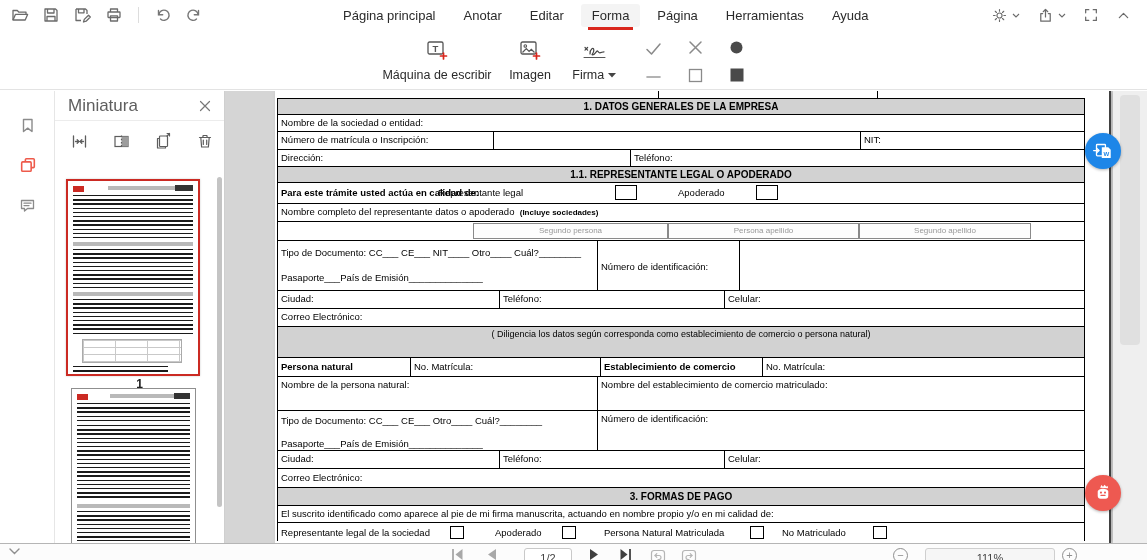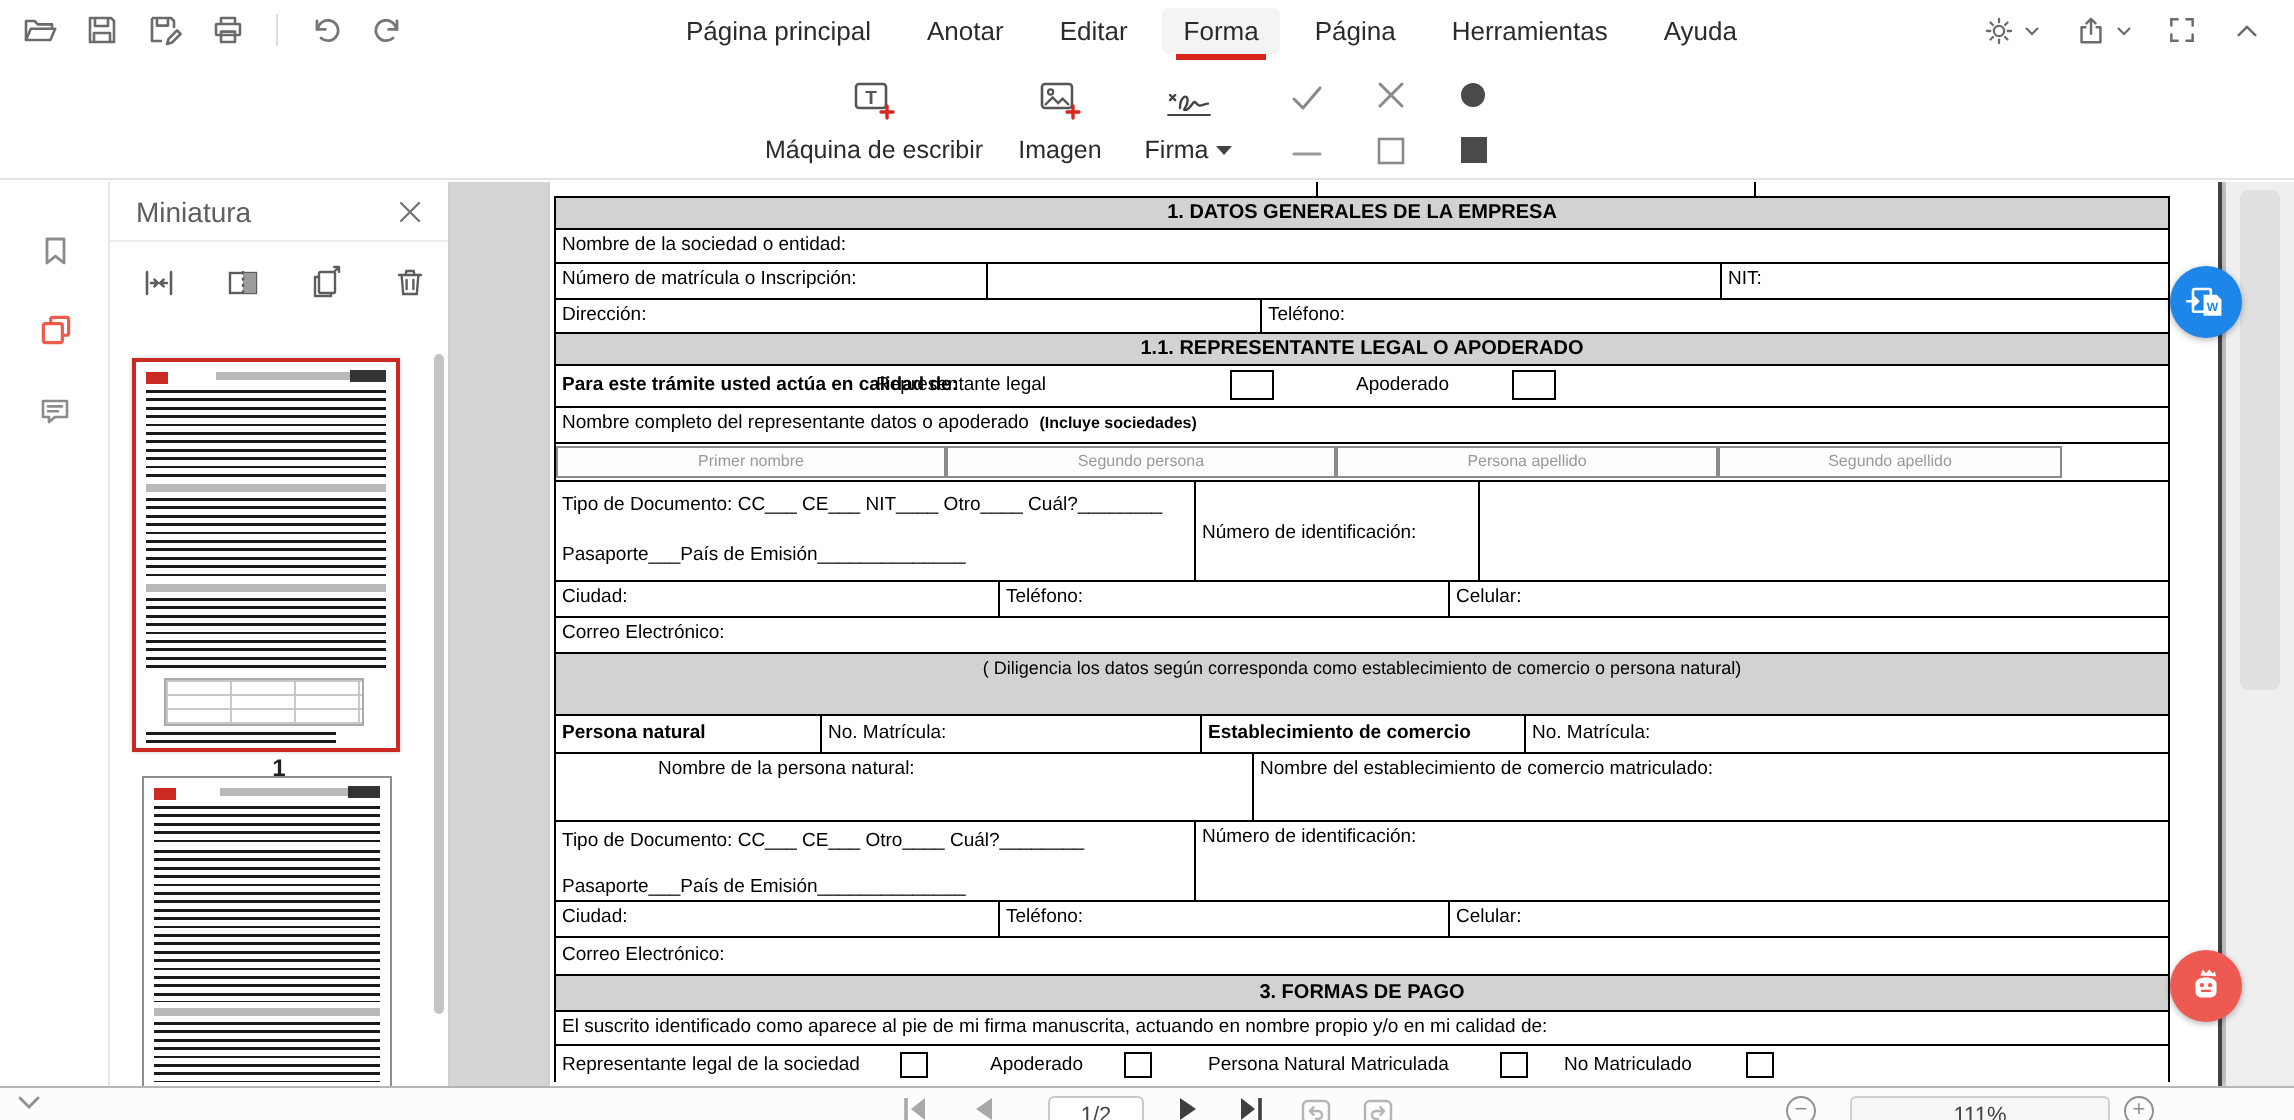--- a/index.html
+++ b/index.html
@@ -28,21 +28,21 @@
   .rtool { position:absolute; top:6px; text-align:center; font-size:12.5px; color:#2b2b2b; }
   .rtool .ric { height:26px; display:flex; align-items:flex-end; justify-content:center; margin-bottom:6px; }
   .stamp { position:absolute; }
 
   
   .lstrip { position:absolute; top:91px; left:0; width:55px; height:452px; background:#fff; border-right:1px solid #e6e6e6; }
   .lstrip .ibtn { width:55px; height:40px; }
 
   
   .panel { position:absolute; top:91px; left:55px; width:170px; height:452px; background:#fff; border-right:1px solid #cfcfcf; }
-  .panel-head { height:30px; display:flex; align-items:center; padding:0 13px; font-size:14px; color:#5e5e5e; border-bottom:1px solid #ececec; }
+  .panel-head { height:30px; display:flex; align-items:center; padding:0 13px; font-size:17px; color:#5e5e5e; border-bottom:1px solid #ececec; }
   .panel-close { margin-left:auto; }
   .panel-tools { height:40px; display:flex; align-items:center; gap:23px; padding-left:15px; }
   .thumb { position:absolute; background:#fff; overflow:hidden; }
   .thumb1 { left:11px; top:88px; width:134px; height:197px; border:2px solid #cb2a23; box-shadow:0 0 2px rgba(0,0,0,.2);}
   .thumb2 { left:16px; top:297px; width:125px; height:200px; border:1px solid #8f8f8f; }
   .tchip { position:absolute; left:5px; top:5px; width:11px; height:6px; background:#cb2a23; }
   .tlines { position:absolute; background:repeating-linear-gradient(to bottom,#1a1a1a 0 1.4px,transparent 1.4px 4.2px); }
   .tband { position:absolute; background:#b9b9b9; }
   .tgrid { position:absolute; border:1px solid #aaa; background:
       repeating-linear-gradient(to bottom,#c9c9c9 0 1px,transparent 1px 7px),
@@ -358,21 +358,20 @@
           <span class="abs b" style="left:3px; top:4px;">Para este trámite usted actúa en calidad de:</span>
           <span class="abs" style="left:148px; top:4px;padding-left:12px;">Representante legal</span>
           <span class="cbx" style="left:337px; top:2px; width:22px; height:15px;"></span>
           <span class="abs" style="left:400px; top:4px;">Apoderado</span>
           <span class="cbx" style="left:478px; top:2px; width:22px; height:15px;"></span>
         </div>
         <div class="fr" style="height:18px;">
           <div class="fc" style="width:806px;"><span>Nombre completo del representante datos o apoderado</span>&nbsp; <span class="b" style="font-size:8px;">(Incluye sociedades)</span></div>
         </div>
         <div class="fr" style="height:19px;">
-          <span class="nbox" style="left:0; width:195px;">Primer nombre</span>
           <span class="nbox" style="left:195px; width:195px;">Segundo persona</span>
           <span class="nbox" style="left:390px; width:191px;">Persona apellido</span>
           <span class="nbox" style="left:581px; width:172px;">Segundo apellido</span>
         </div>
         <div class="fr" style="height:50px;">
           <div class="fc" style="width:320px; white-space:normal;">
             <div style="padding-top:4px;">Tipo de Documento:  CC___ CE___ NIT____  Otro____  Cuál?________</div>
             <div style="padding-top:14px;">Pasaporte___País de Emisión______________</div>
           </div>
           <div class="fc" style="width:142px; white-space:normal; display:flex; align-items:center;">Número de identificación:</div>
@@ -392,21 +391,21 @@
               <div style="font-weight:normal; font-size:9px;">( Diligencia los datos según corresponda como establecimiento de comercio o persona natural)</div>
             </div>
         </div>
         <div class="fr" style="height:19px;">
           <div class="fc b" style="width:133px; padding-top:3px;">Persona natural</div>
           <div class="fc" style="width:190px; padding-top:3px;">No. Matrícula:</div>
           <div class="fc b" style="width:162px; padding-top:3px;">Establecimiento de comercio</div>
           <div class="fc" style="width:321px; padding-top:3px;">No. Matrícula:</div>
         </div>
         <div class="fr" style="height:34px;">
-          <div class="fc" style="width:320px;margin-left:48px;">Nombre de la persona natural:</div>
+          <div class="fc" style="width:320px;">Nombre de la persona natural:</div>
           <div class="fc" style="width:486px;">Nombre del establecimiento de comercio matriculado:</div>
         </div>
         <div class="fr" style="height:40px;">
           <div class="fc" style="width:320px; white-space:normal;">
             <div style="padding-top:2px;">Tipo de Documento:  CC___ CE___   Otro____  Cuál?________</div>
             <div style="padding-top:12px;">Pasaporte___País de Emisión______________</div>
           </div>
           <div class="fc" style="width:486px;">Número de identificación:</div>
         </div>
         <div class="fr" style="height:18px;">

